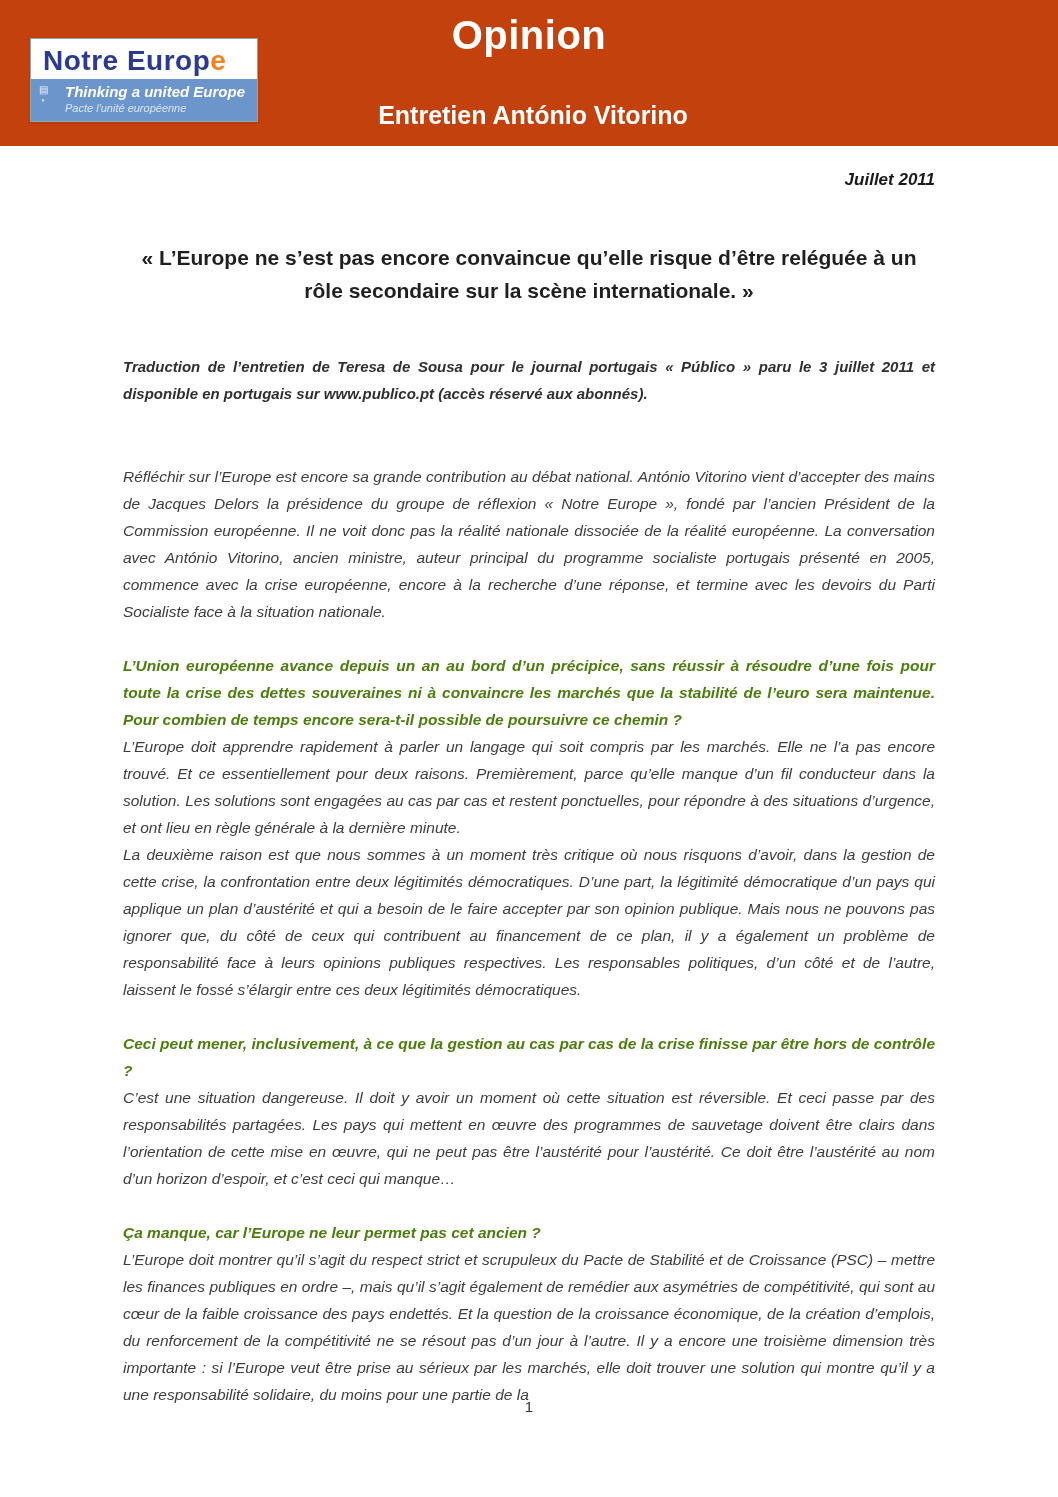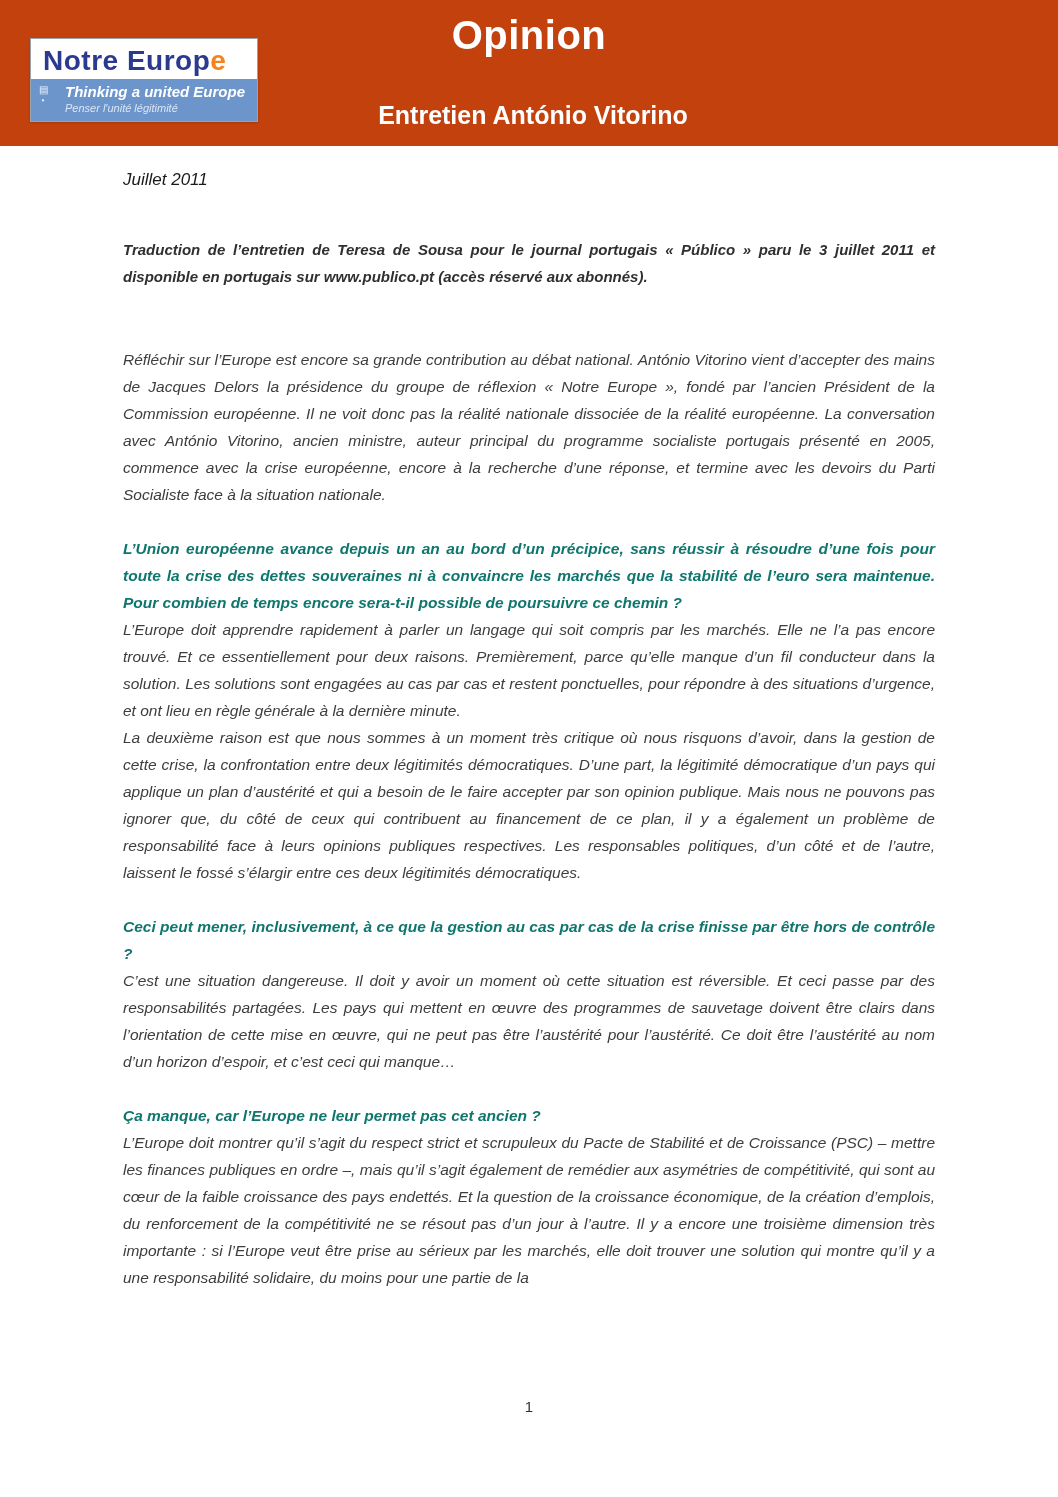--- a/index.html
+++ b/index.html
@@ -82,23 +82,23 @@
     left: 8px; top: 5px;
     color: #e8f0fa;
     font-size: 10px;
     line-height: 11px;
   }
   .logo-icons span { display: block; }
 
   
   .date-row {
     margin: 24px 123px 0;
-    text-align: left;
+    text-align: right;
     font-size: 17px;
-    font-weight: normal;
+    font-weight: bold;
     font-style: italic;
     color: #1a1a1a;
   }
   .content {
     margin: 0 123px;
     color: #3d3d3d;
   }
   .doc-title {
     margin-top: 52px;
     text-align: center;
@@ -118,21 +118,21 @@
     margin-top: 46px !important;
     font-weight: bold;
     font-style: italic;
     font-size: 15px !important;
     color: #2f2f2f;
   }
   .p-body { margin-top: 56px !important; }
   .p-question {
     margin-top: 27px !important;
     font-weight: bold;
-    color: #0f766e;
+    color: #4d7c0f;
   }
   .p-answer { margin-top: 0 !important; }
 
   .page-number {
     position: absolute;
     bottom: 82px; left: 0; right: 0;
     text-align: center;
     font-size: 15px;
     color: #333333;
   }
@@ -147,28 +147,29 @@
     <div class="banner-subtitle">Entretien António Vitorino</div>
 
     <div class="logo">
       <div class="logo-top"><span>Notre Europ</span><span class="accent">e</span></div>
       <div class="logo-strip">
         <div class="logo-icons">
           <span>▤</span>
           <span>◔</span>
         </div>
         <span class="tag1">Thinking a united Europe</span>
-        <span class="tag2">Penser l'unité légitimité</span>
+        <span class="tag2">Pacte l'unité européenne</span>
       </div>
     </div>
   </div>
 
   <div class="date-row">Juillet 2011</div>
 
   <div class="content">
+    <div class="doc-title">« L’Europe ne s’est pas encore convaincue qu’elle risque d’être reléguée à un rôle secondaire sur la scène internationale. »</div>
 
     <p class="p-intro">Traduction de l’entretien de Teresa de Sousa pour le journal portugais « Público » paru le 3 juillet 2011 et disponible en portugais sur www.publico.pt  (accès réservé aux abonnés).</p>
     <p class="p-body">Réfléchir sur l’Europe est encore sa grande contribution au débat national. António Vitorino vient d’accepter des mains de Jacques Delors la présidence du groupe de réflexion « Notre Europe », fondé par l’ancien Président de la Commission européenne. Il ne voit donc pas la réalité nationale dissociée de la réalité européenne. La conversation avec António Vitorino, ancien ministre, auteur principal du programme socialiste portugais présenté en 2005, commence avec la crise européenne, encore à la recherche d’une réponse, et termine avec les devoirs du Parti Socialiste face à la situation nationale.</p>
     <p class="p-question">L’Union européenne avance depuis un an au bord d’un précipice, sans réussir à résoudre d’une fois pour toute la crise des dettes souveraines ni à convaincre les marchés que la stabilité de l’euro sera maintenue. Pour combien de temps encore sera-t-il possible de poursuivre ce chemin ?</p>
     <p class="p-answer">L’Europe doit apprendre rapidement à parler un langage qui soit compris par les marchés. Elle ne l’a pas encore trouvé. Et ce essentiellement pour deux raisons. Premièrement, parce qu’elle manque d’un fil conducteur dans la solution. Les solutions sont engagées au cas par cas et restent ponctuelles, pour répondre à des situations d’urgence, et ont lieu en règle générale à la dernière minute.</p>
     <p class="p-answer">La deuxième raison est que nous sommes à un moment très critique où nous risquons d’avoir, dans la gestion de cette crise, la confrontation entre deux légitimités démocratiques. D’une part, la légitimité démocratique d’un pays qui applique un plan d’austérité et qui a besoin de le faire accepter par son opinion publique. Mais nous ne pouvons pas ignorer que, du côté de ceux qui contribuent au financement de ce plan, il y a également un problème de responsabilité face à leurs opinions publiques respectives. Les responsables politiques, d’un côté et de l’autre, laissent le fossé s’élargir entre ces deux légitimités démocratiques.</p>
     <p class="p-question">Ceci peut mener, inclusivement, à ce que la gestion au cas par cas de la crise finisse par être hors de contrôle ?</p>
     <p class="p-answer">C’est une situation dangereuse. Il doit y avoir un moment où cette situation est réversible. Et ceci passe par des responsabilités partagées. Les pays qui mettent en œuvre des programmes de sauvetage doivent être clairs dans l’orientation de cette mise en œuvre, qui ne peut pas être l’austérité pour l’austérité. Ce doit être l’austérité au nom d’un horizon d’espoir, et c’est ceci qui manque…</p>
     <p class="p-question">Ça manque, car l’Europe ne leur permet pas cet ancien ?</p>
     <p class="p-answer">L’Europe doit montrer qu’il s’agit du respect strict et scrupuleux du Pacte de Stabilité et de Croissance (PSC) – mettre les finances publiques en ordre –, mais qu’il s’agit également de remédier aux asymétries de compétitivité, qui sont au cœur de la faible croissance des pays endettés. Et la question de la croissance économique, de la création d’emplois, du renforcement de la compétitivité ne se résout pas d’un jour à l’autre. Il y a encore une troisième dimension très importante : si l’Europe veut être prise au sérieux par les marchés, elle doit trouver une solution qui montre qu’il y a une responsabilité solidaire, du moins pour une partie de la</p>

